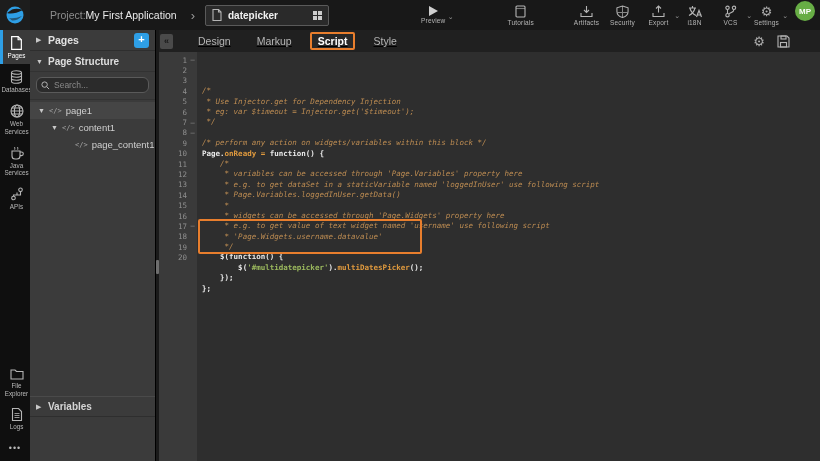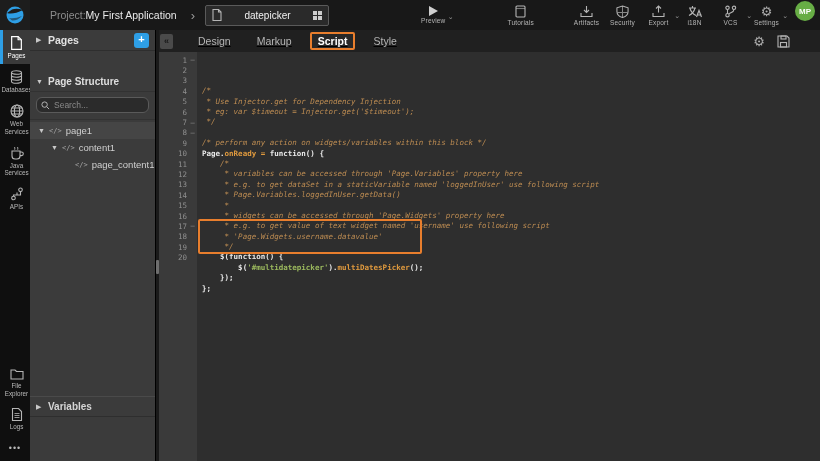--- a/index.html
+++ b/index.html
@@ -8,21 +8,21 @@
 
   
   .topbar { height:30px; display:flex; align-items:center; background:#181818; color:#cfcfcf; position:relative; }
   .logo { width:30px; height:30px; background:#1d1d1d; display:flex; align-items:center; justify-content:center; cursor:pointer; }
   .project { margin-left:20px; font-size:10.5px; white-space:nowrap; }
   .project .dim { color:#8d8d8d; }
   .project .bright { color:#e8e8e8; }
   .crumb-chev { margin-left:14px; color:#9a9a9a; font-size:13px; line-height:1; }
   .page-tab { margin-left:10px; height:21px; width:124px; background:#2a2a2a; border:1px solid #5a5a5a;
     border-radius:2px; display:flex; align-items:center; padding:0 6px; gap:6px; }
-  .page-tab .ptitle { color:#f0f0f0; font-size:10px; font-weight:normal; flex:1;text-align:center; }
+  .page-tab .ptitle { color:#f0f0f0; font-size:10px; font-weight:bold; flex:1; }
   .grid-ic { display:grid; grid-template-columns:4px 4px; grid-template-rows:4px 4px; gap:1px; }
   .grid-ic i { background:#cdcdcd; }
   .tb-item { display:flex; flex-direction:column; align-items:center; justify-content:center; gap:1px; cursor:pointer; position:relative; }
   .tb-item .lbl { font-size:6.5px; color:#b5b5b5; letter-spacing:.2px; white-space:nowrap; }
   .tb-item .chev { position:absolute; right:-8px; top:7px; color:#9a9a9a; font-size:7px; }
   .tb-preview { margin-left:92px; }
   .tb-tutorials { margin-left:62px; }
   .tb-right { margin-left:auto; display:flex; align-items:center; gap:9px; }
   .tb-right .tb-item { min-width:27px; }
   .avatar { width:20px; height:20px; border-radius:50%; background:#67ad45; color:#fff; font-size:8px; font-weight:bold;
@@ -45,21 +45,21 @@
   .dots { color:#b9b9b9; font-size:9px; letter-spacing:1px; text-align:center; padding:8px 0; cursor:pointer; }
 
   
   .panel { width:126px; background:#3b3b3b; display:flex; flex-direction:column; border-right:1px solid #000; }
   .prow { display:flex; align-items:center; height:21px; padding:0 6px; gap:5px; flex:none; }
   .tri { color:#c8c8c8; font-size:7px; width:7px; flex:none; }
   .phead { border-bottom:1px solid #2e2e2e; }
   .phead .ptxt { font-size:10.5px; font-weight:bold; color:#e2e2e2; flex:1; }
   .plus-btn { width:15px; height:15px; background:#2e9fe6; border-radius:3px; color:#fff; font-size:11px; line-height:13px;
     text-align:center; font-weight:bold; cursor:pointer; flex:none; }
-  .shead { border-bottom:1px solid #323232;margin-top:20px; }
+  .shead { border-bottom:1px solid #323232; }
   .shead .ptxt { font-size:10px; font-weight:bold; color:#dedede; }
   .search-wrap { padding:5px 6px 6px; border-bottom:1px solid #323232; flex:none; }
   .search-box { height:16px; background:#2b2b2b; border:1px solid #5a5a5a; border-radius:6px; display:flex; align-items:center; padding:0 4px; gap:4px; }
   .search-box input { background:transparent; border:none; outline:none; color:#bbb; font-size:8.5px; width:90px; font-family:"Liberation Sans",sans-serif; }
   .search-box input::placeholder { color:#8a8a8a; }
   .tree { flex:none; padding:2px 0; }
   .trow { display:flex; align-items:center; height:17px; gap:4px; font-size:9.5px; color:#cfcfcf; cursor:pointer; }
   .trow.sel { background:rgba(255,255,255,0.05); }
   .code-tag { color:#a5a5a5; font-size:7px; font-family:"DejaVu Sans Mono",monospace; flex:none; }
   .panel-spacer { flex:1; }

